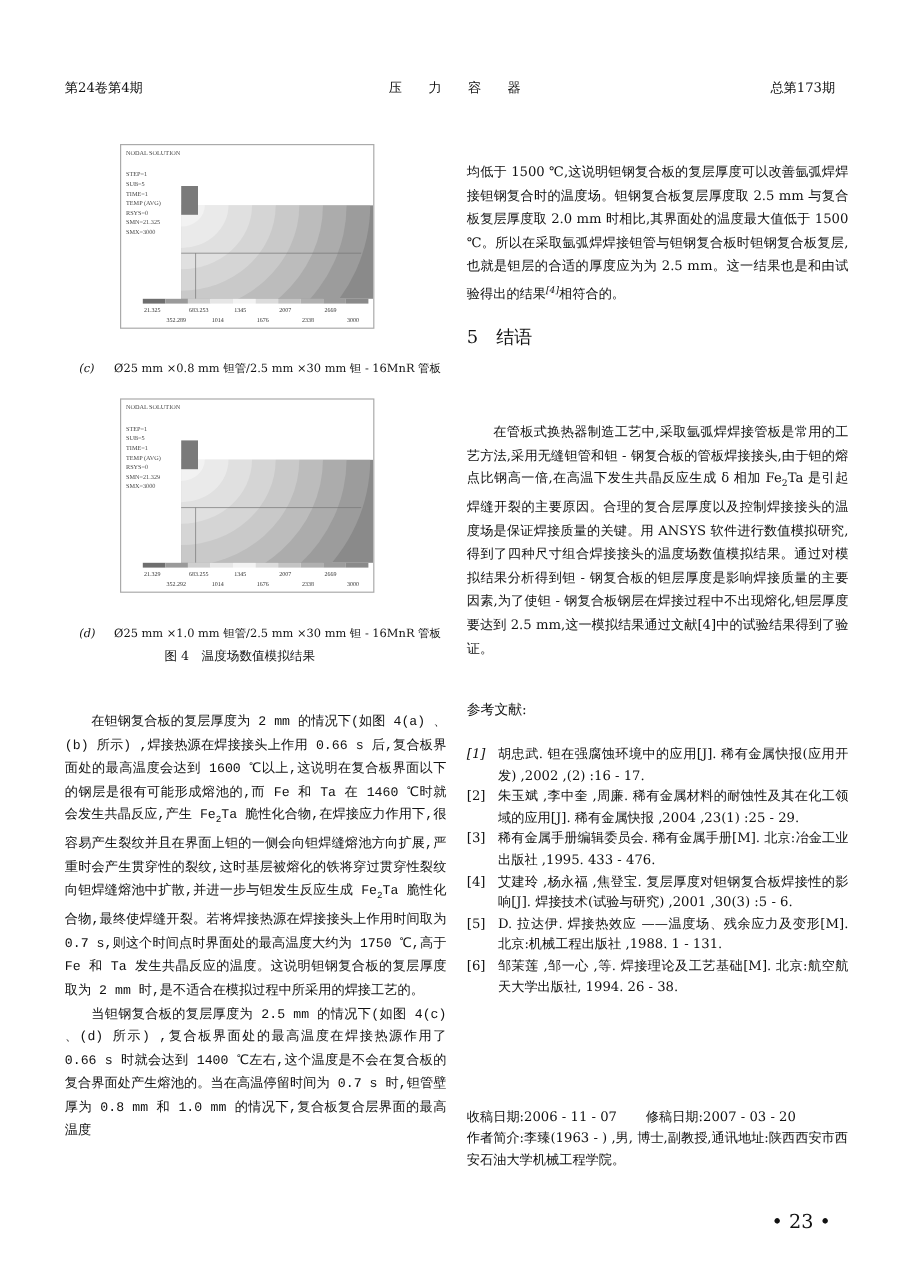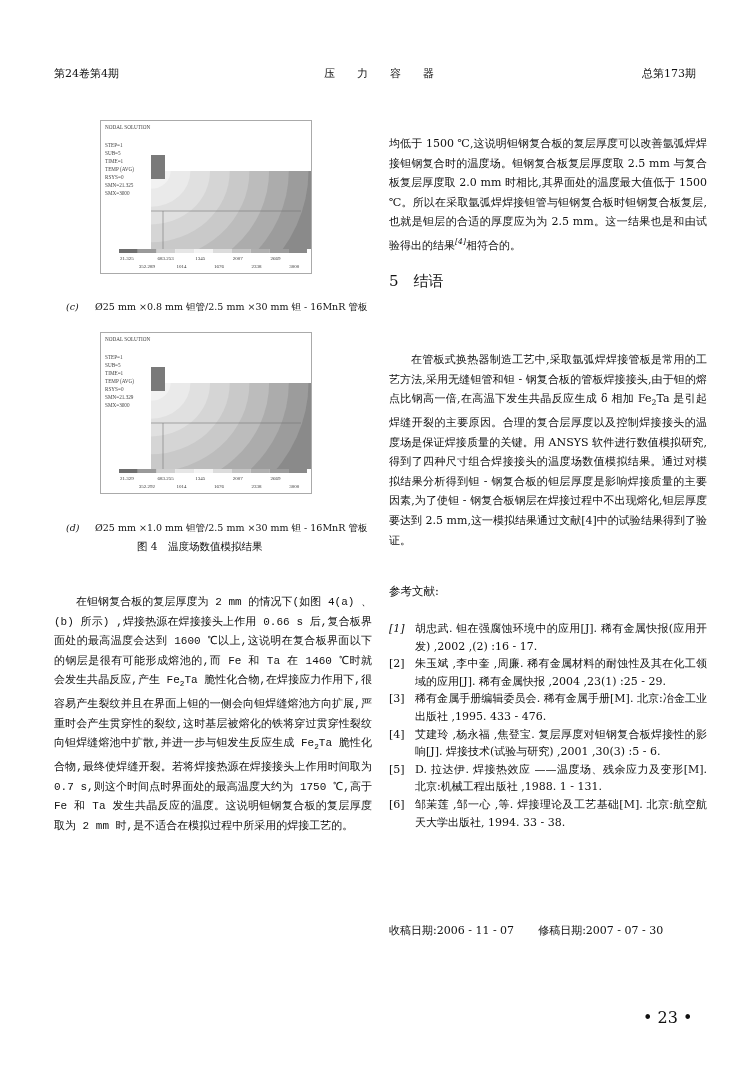--- a/index.html
+++ b/index.html
@@ -146,20 +146,21 @@
     </svg>
 </div>
 <div class="fig-caption" style="left:66px; top:522px;">
   <span class="tag">(d)</span>
   <span>Ø25 mm ×1.0 mm 钽管/2.5 mm ×30 mm 钽 - 16MnR 管板</span>
 </div>
 <div class="fig-title" style="left:137px; top:540px;">图 4　温度场数值模拟结果</div>
 
 <div class="col" style="left:54px; top:557px; width:318px;font-family:Liberation Mono, monospace;">
   <p class="indent"><span>在钽钢复合板的复层厚度为 2 mm 的情况下(如图 4(a) 、(b) 所示) ,焊接热源在焊接接头上作用 0.66 s 后,复合板界面处的最高温度会达到 1600 ℃以上,这说明在复合板界面以下的钢层是很有可能形成熔池的,而 Fe 和 Ta 在 1460 ℃时就会发生共晶反应,产生 Fe</span><sub>2</sub><span>Ta 脆性化合物,在焊接应力作用下,很容易产生裂纹并且在界面上钽的一侧会向钽焊缝熔池方向扩展,严重时会产生贯穿性的裂纹,这时基层被熔化的铁将穿过贯穿性裂纹向钽焊缝熔池中扩散,并进一步与钽发生反应生成 Fe</span><sub>2</sub><span>Ta 脆性化合物,最终使焊缝开裂。若将焊接热源在焊接接头上作用时间取为 0.7 s,则这个时间点时界面处的最高温度大约为 1750 ℃,高于 Fe 和 Ta 发生共晶反应的温度。这说明钽钢复合板的复层厚度取为 2 mm 时,是不适合在模拟过程中所采用的焊接工艺的。</span></p>
+  <p class="indent">当钽钢复合板的复层厚度为 2.5 mm 的情况下(如图 4(c) 、(d) 所示) ,复合板界面处的最高温度在焊接热源作用了 0.66 s 时就会达到 1400 ℃左右,这个温度是不会在复合板的复合界面处产生熔池的。当在高温停留时间为 0.7 s 时,钽管壁厚为 0.8 mm 和 1.0 mm 的情况下,复合板复合层界面的最高温度</p>
 </div>
 
 <div class="col" style="left:389px; top:98px; width:318px;">
   <p><span>均低于 1500 ℃,这说明钽钢复合板的复层厚度可以改善氩弧焊焊接钽钢复合时的温度场。钽钢复合板复层厚度取 2.5 mm 与复合板复层厚度取 2.0 mm 时相比,其界面处的温度最大值低于 1500 ℃。所以在采取氩弧焊焊接钽管与钽钢复合板时钽钢复合板复层,也就是钽层的合适的厚度应为为 2.5 mm。这一结果也是和由试验得出的结果</span><sup>[4]</sup><span>相符合的。</span></p>
 </div>
 
 <div class="section-head" style="left:389px; top:272px;">5　结语</div>
 
 <div class="col" style="left:389px; top:314px; width:318px;">
   <p class="indent"><span>在管板式换热器制造工艺中,采取氩弧焊焊接管板是常用的工艺方法,采用无缝钽管和钽 - 钢复合板的管板焊接接头,由于钽的熔点比钢高一倍,在高温下发生共晶反应生成 δ 相加 Fe</span><sub>2</sub><span>Ta 是引起焊缝开裂的主要原因。合理的复合层厚度以及控制焊接接头的温度场是保证焊接质量的关键。用 ANSYS 软件进行数值模拟研究,得到了四种尺寸组合焊接接头的温度场数值模拟结果。通过对模拟结果分析得到钽 - 钢复合板的钽层厚度是影响焊接质量的主要因素,为了使钽 - 钢复合板钢层在焊接过程中不出现熔化,钽层厚度要达到 2.5 mm,这一模拟结果通过文献[4]中的试验结果得到了验证。</span></p>
@@ -183,21 +184,22 @@
     <div class="ref">
       <span class="num">[4]</span>
       <span class="txt">艾建玲 ,杨永福 ,焦登宝. 复层厚度对钽钢复合板焊接性的影响[J]. 焊接技术(试验与研究) ,2001 ,30(3) :5 - 6.</span>
     </div>
     <div class="ref">
       <span class="num">[5]</span>
       <span class="txt">D. 拉达伊. 焊接热效应 ——温度场、残余应力及变形[M]. 北京:机械工程出版社 ,1988. 1 - 131.</span>
     </div>
     <div class="ref">
       <span class="num">[6]</span>
-      <span class="txt">邹茉莲 ,邹一心 ,等. 焊接理论及工艺基础[M]. 北京:航空航天大学出版社, 1994. 33 - 38.</span>
+      <span class="txt">邹茉莲 ,邹一心 ,等. 焊接理论及工艺基础[M]. 北京:航空航天大学出版社, 1994. 26 - 38.</span>
     </div>
   </div>
 
 <div class="meta" style="left:389px; top:922px; width:318px;">
-  <div><span>收稿日期:2006 - 11 - 07</span><span style="display:inline-block;width:24px"></span><span>修稿日期:2007 - 07 - 30</span></div>
+  <div><span>收稿日期:2006 - 11 - 07</span><span style="display:inline-block;width:24px"></span><span>修稿日期:2007 - 03 - 20</span></div>
+  <div>作者简介:李臻(1963 - ) ,男, 博士,副教授,通讯地址:陕西西安市西安石油大学机械工程学院。</div>
 </div>
 
 <div class="page-num" style="left:643px; top:1008px;">• 23 •</div>
 
 </body></html>

